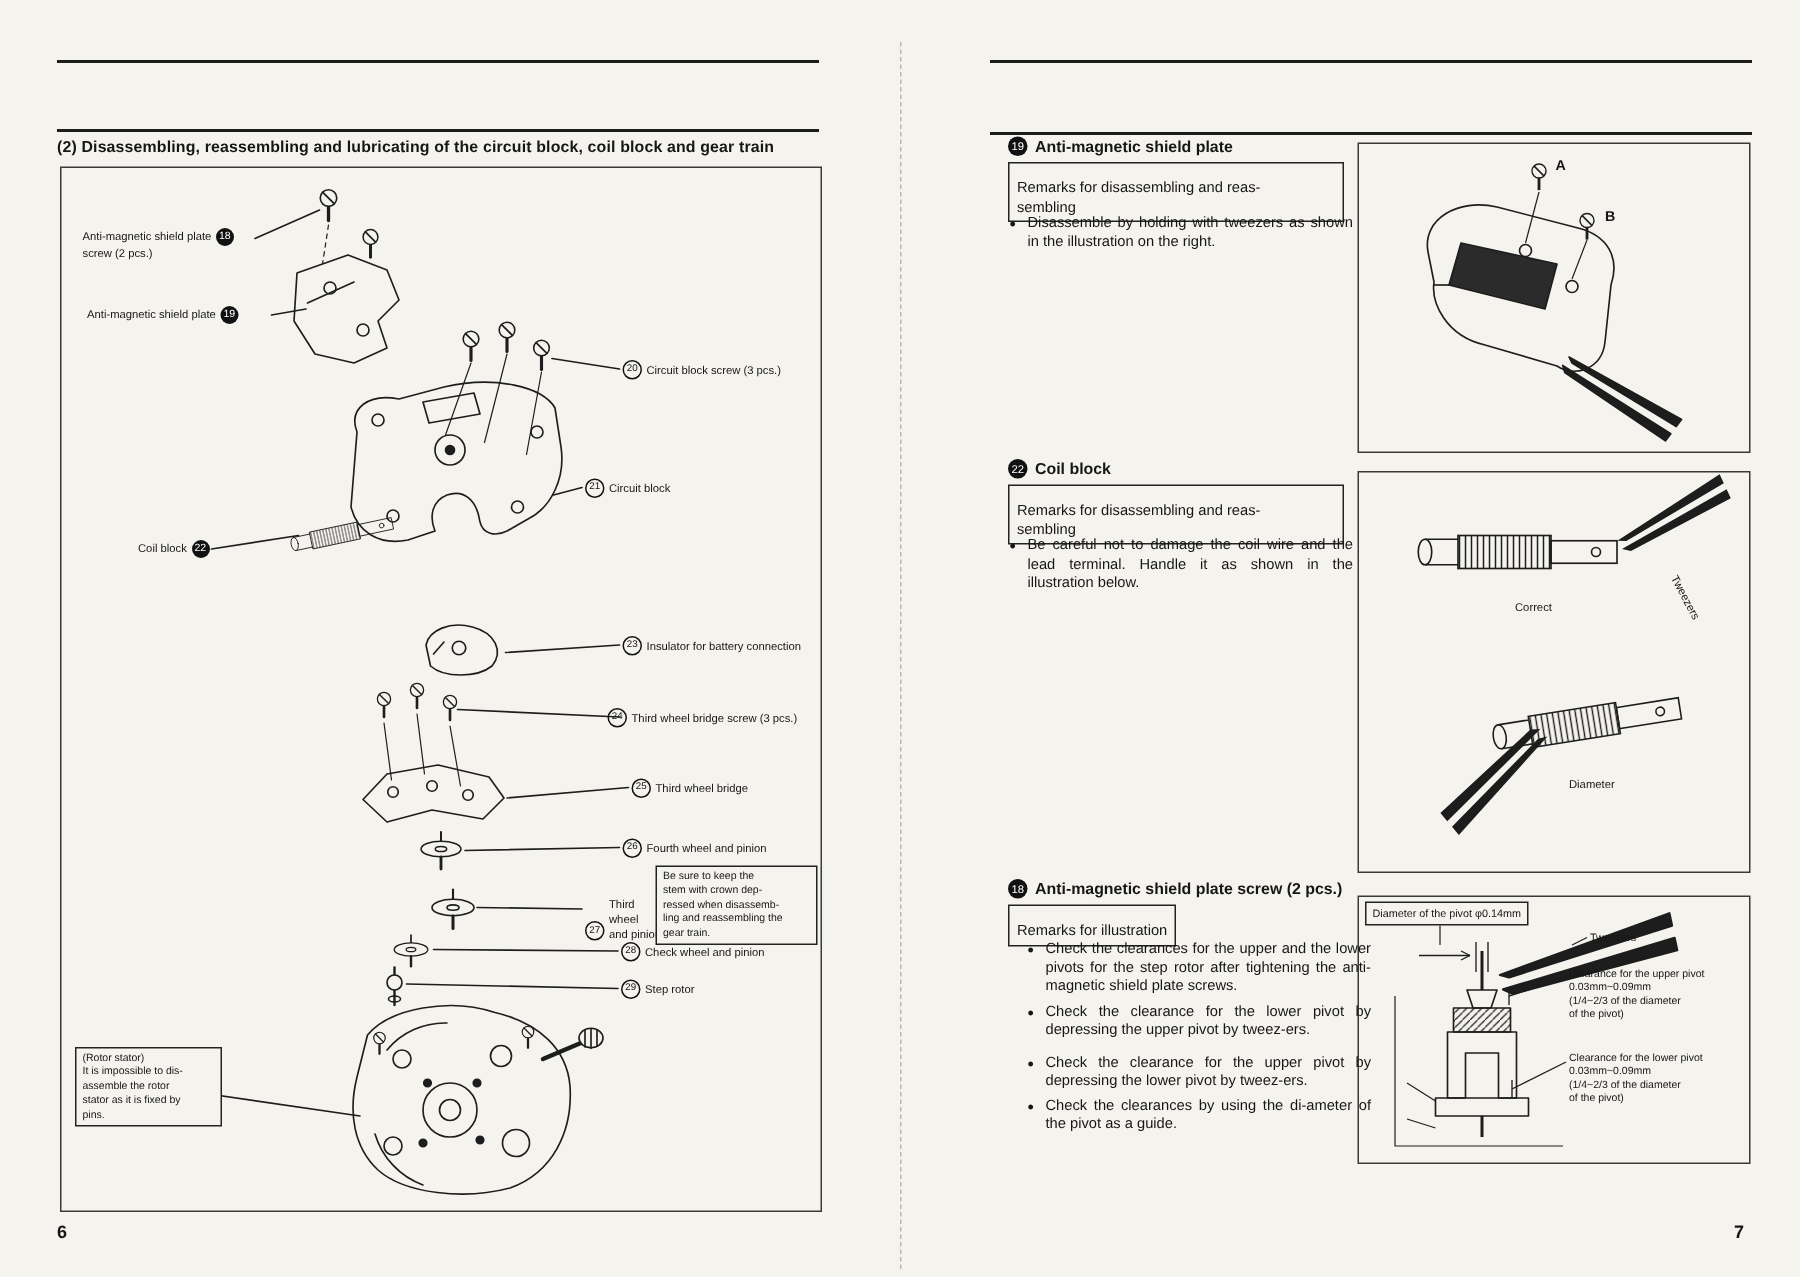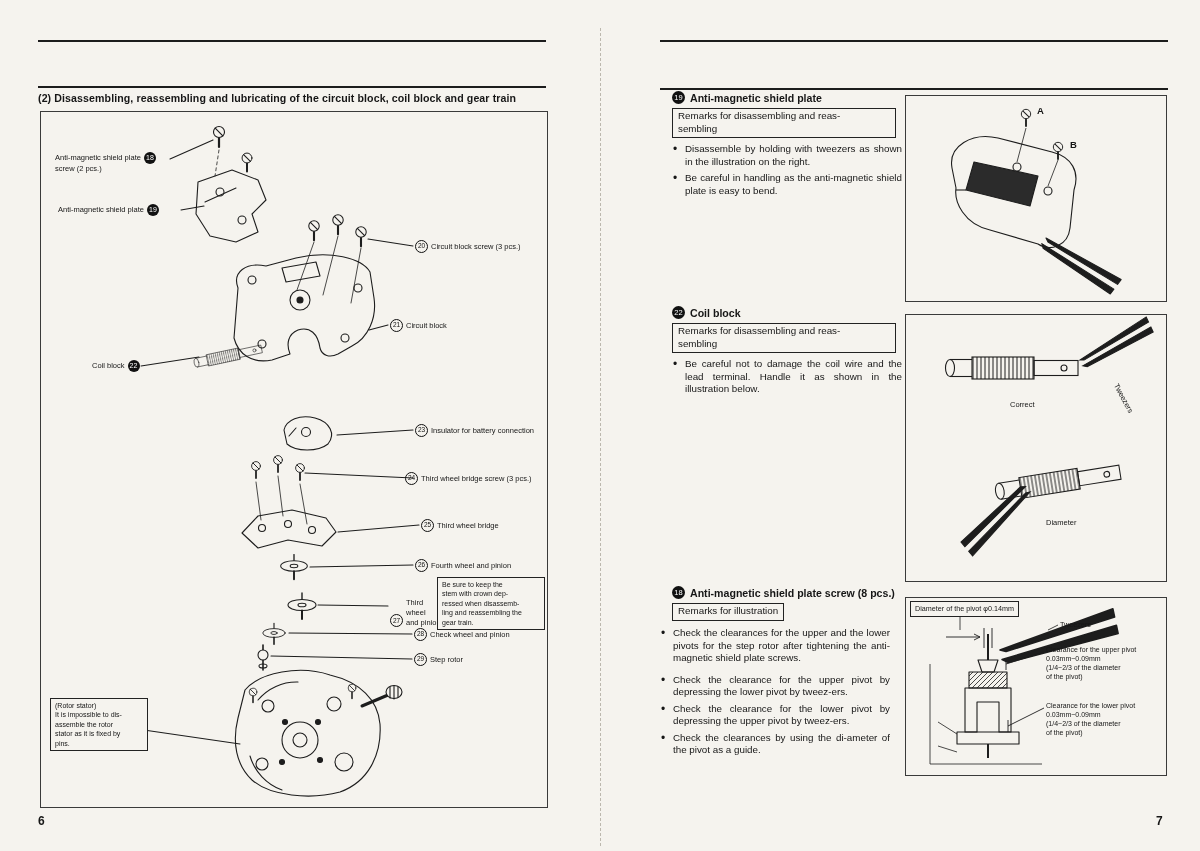--- a/index.html
+++ b/index.html
@@ -13,21 +13,21 @@
   .pagenum{position:absolute;font-size:12px;font-weight:bold;z-index:4}
   .title{position:absolute;font-size:10.6px;font-weight:bold;letter-spacing:.1px;z-index:4}
   .callout{position:absolute;font-size:7.5px;line-height:1.3;z-index:4}
   .row{display:flex;align-items:center;gap:3px}
   .cnum{display:inline-flex;align-items:center;justify-content:center;border-radius:50%;flex:0 0 auto;font-weight:normal}
   .cnum.fill{width:12px;height:12px;background:#111;color:#fff;font-size:7px}
   .cnum.outline{width:11px;height:11px;border:1px solid #111;color:#111;font-size:6.5px}
   .notebox{position:absolute;border:1px solid #222;padding:2px 4px;font-size:7px;line-height:1.35;z-index:4;background:#f5f3ee}
   .heading{position:absolute;display:flex;align-items:center;gap:5px;font-size:10.6px;font-weight:bold;z-index:4}
   .heading .cnum.fill{width:13px;height:13px;font-size:7.5px}
-  .remarks{position:absolute;border:1px solid #222;padding:1px 5px 2px;font-size:9.8px;line-height:1.3;z-index:4}
+  .remarks{position:absolute;border:1px solid #222;padding:11px 5px 2px;font-size:9.8px;line-height:1.3;z-index:4}
   .bullets{position:absolute;font-size:9.8px;line-height:1.28;z-index:4}
   .bullet{position:relative;padding-left:13px;margin-bottom:4px;text-align:justify}
   .bullet::before{content:"•";position:absolute;left:1px;top:-1px;font-size:12px}
   .gap-top{margin-top:9px}
   .figlabel{position:absolute;font-size:7.5px;line-height:1.3;z-index:4}
   .ab{position:absolute;font-size:9.5px;font-weight:bold;z-index:4}
   .rot{transform:rotate(62deg);transform-origin:left top}
 </style>
 </head>
 <body>
@@ -302,47 +302,46 @@
 <div class="pagenum" style="left:38px;top:814px">6</div>
 
 <div class="heading" style="left:672px;top:91px">
   <span class="cnum fill">19</span>
   <span>Anti-magnetic shield plate</span>
 </div>
 <div class="remarks preline" style="left:672px;top:108px;width:212px">Remarks for disassembling and reas-
 sembling</div>
 <div class="bullets" style="left:672px;top:143px;width:230px">
   <div class="bullet">Disassemble by holding with tweezers as shown in the illustration on the right.</div>
-  <div class="bullet">Be careful in handling as the anti-magnetic shield plate is easy to bend.</div>
 </div>
 <div class="ab" style="left:1037px;top:105px">A</div>
 <div class="ab" style="left:1070px;top:139px">B</div>
 
 <div class="heading" style="left:672px;top:306px">
   <span class="cnum fill">22</span>
   <span>Coil block</span>
 </div>
 <div class="remarks preline" style="left:672px;top:323px;width:212px">Remarks for disassembling and reas-
 sembling</div>
 <div class="bullets" style="left:672px;top:358px;width:230px">
   <div class="bullet">Be careful not to damage the coil wire and the lead terminal. Handle it as shown in the illustration below.</div>
 </div>
 <div class="figlabel" style="left:1010px;top:400px">Correct</div>
 <div class="figlabel rot" style="left:1120px;top:382px">Tweezers</div>
 <div class="figlabel" style="left:1046px;top:518px">Diameter</div>
 
 <div class="heading" style="left:672px;top:586px">
   <span class="cnum fill">18</span>
-  <span>Anti-magnetic shield plate screw (8 pcs.)</span>
+  <span>Anti-magnetic shield plate screw (2 pcs.)</span>
 </div>
 <div class="remarks" style="left:672px;top:603px">Remarks for illustration</div>
-<div class="bullets" style="left:660px;top:627px;width:230px">
+<div class="bullets" style="left:684px;top:627px;width:230px">
   <div class="bullet">Check the clearances for the upper and the lower pivots for the step rotor after tightening the anti-magnetic shield plate screws.</div>
+  <div class="bullet">Check the clearance for the lower pivot by depressing the upper pivot by tweez-ers.</div>
   <div class="bullet gap-top">Check the clearance for the upper pivot by depressing the lower pivot by tweez-ers.</div>
-  <div class="bullet">Check the clearance for the lower pivot by depressing the upper pivot by tweez-ers.</div>
   <div class="bullet">Check the clearances by using the di-ameter of the pivot as a guide.</div>
 </div>
 <div class="notebox" style="left:910px;top:601px;font-size:7.2px">Diameter of the pivot φ0.14mm</div>
 <div class="figlabel" style="left:1060px;top:620px;font-size:7.2px">Tweezers</div>
 <div class="figlabel preline" style="left:1046px;top:645px;width:118px;font-size:7px">Clearance for the upper pivot
 0.03mm~0.09mm
 (1/4~2/3 of the diameter
 of the pivot)</div>
 <div class="figlabel preline" style="left:1046px;top:701px;width:118px;font-size:7px">Clearance for the lower pivot
 0.03mm~0.09mm

